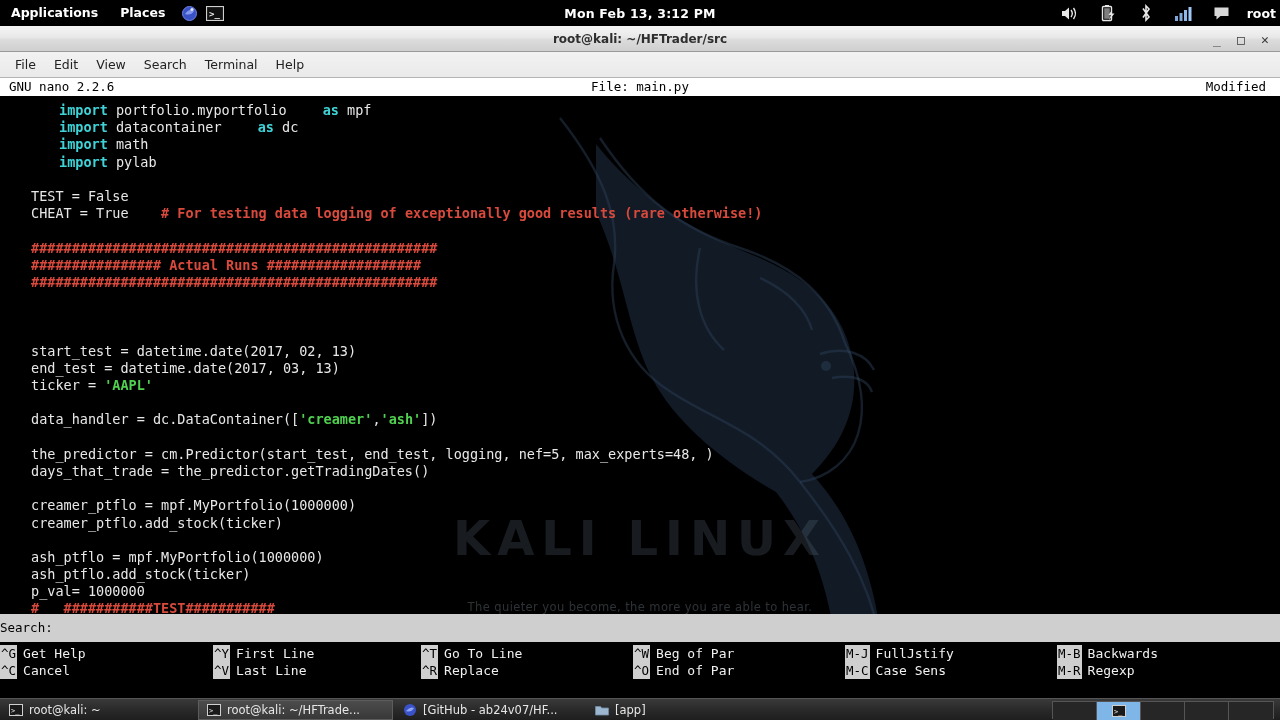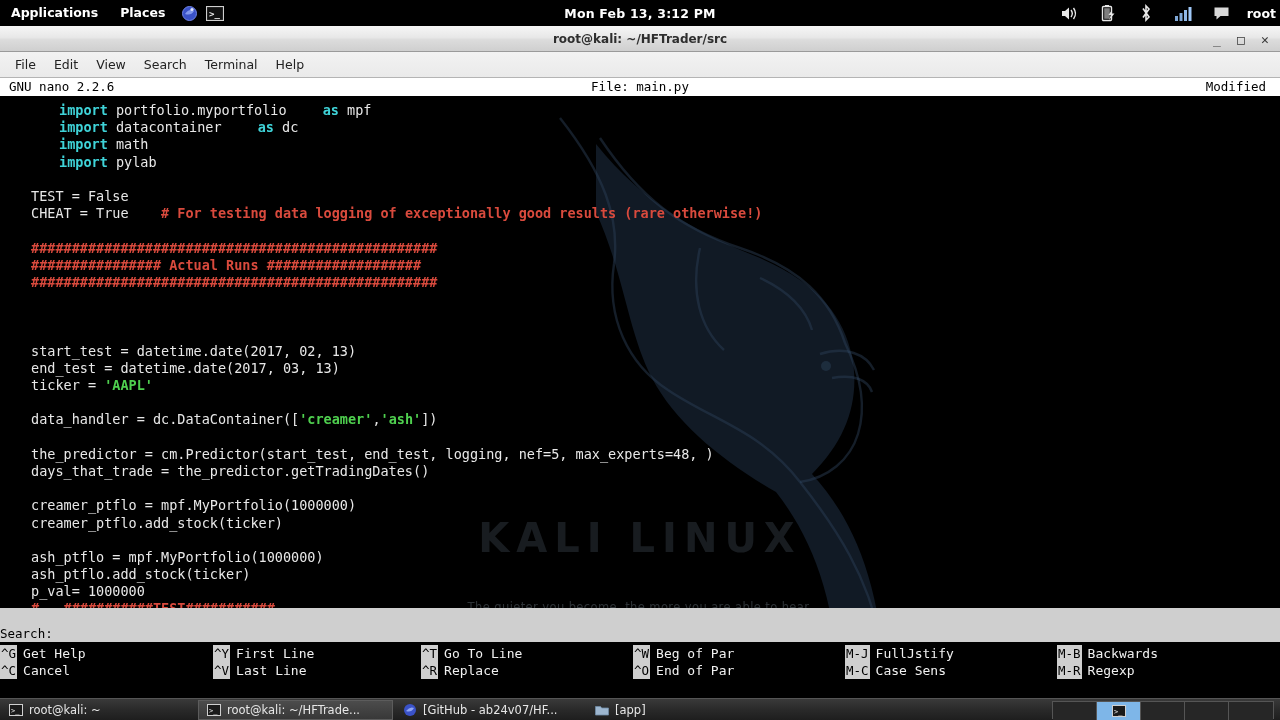--- a/index.html
+++ b/index.html
@@ -46,21 +46,21 @@
   #term{
     position:relative; width:1280px; height:618px; background:#000; overflow:hidden;
     font-family:"DejaVu Sans Mono", monospace; font-size:13.5px; line-height:17.2px;
   }
   #watermark{
     position:absolute; left:0; top:0; width:1280px; height:618px;
     pointer-events:none; z-index:0;
   }
   #wm-text{
     position:absolute; left:0; right:0; top:452px; text-align:center;
-    font-family:"DejaVu Sans", sans-serif; font-size:40px; font-weight:bold;
+    font-family:"DejaVu Sans", sans-serif; font-size:48px; font-weight:bold;
     letter-spacing:7px; color:rgba(118,140,160,.20);
   }
   #wm-sub{
     position:absolute; left:0; right:0; top:521px; text-align:center;
     font-family:"DejaVu Sans", sans-serif; font-size:11.5px;
     color:rgba(150,165,180,.30); letter-spacing:.4px;
   }
 
   #nano-head{
     position:relative; z-index:2; height:18px; background:#ffffff; color:#000;
@@ -72,23 +72,23 @@
   #nano-head .nh-right{ position:absolute; right:14px; }
 
   #code{ position:relative; z-index:1; padding:6px 0 0 31px; color:#e8e8e8; }
   .ln{ height:17.2px; white-space:pre; }
   .kw{ color:#3fd3d8; font-weight:bold;margin-left:28px; }
   .str{ color:#4fd04f; font-weight:bold; }
   .cmt{ color:#d94a3d; font-weight:bold; }
   .pl{ color:#e8e8e8; }
 
   #statusline{
-    position:absolute; z-index:3; left:0; bottom:54px; width:1280px; height:34px;
+    position:absolute; z-index:3; left:0; bottom:54px; width:1280px; height:28px;
     background:#cfcfcf; color:#000; font-family:"DejaVu Sans Mono", monospace;
-    font-size:12.5px; display:flex; align-items:flex-end; padding-left:0px;
+    font-size:12.5px; display:flex; align-items:center; padding-left:0px;
   }
   #statusline .prompt{ padding-left:0px; }
 
   #shortcuts{
     position:absolute; z-index:3; left:0; bottom:0; width:1280px; height:54px;
     background:#000; color:#fff; font-family:"DejaVu Sans Mono", monospace; font-size:13px;
     padding-top:3px;
   }
   .sc-row{ display:flex; height:17.2px; align-items:center; }
   .sc-cell{ display:flex; align-items:center; }

